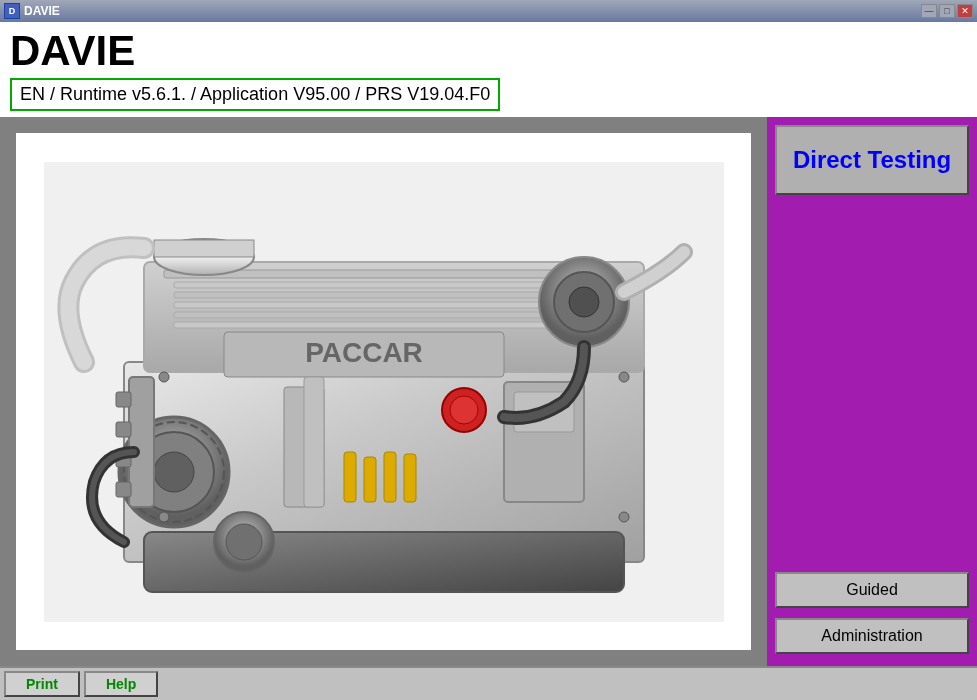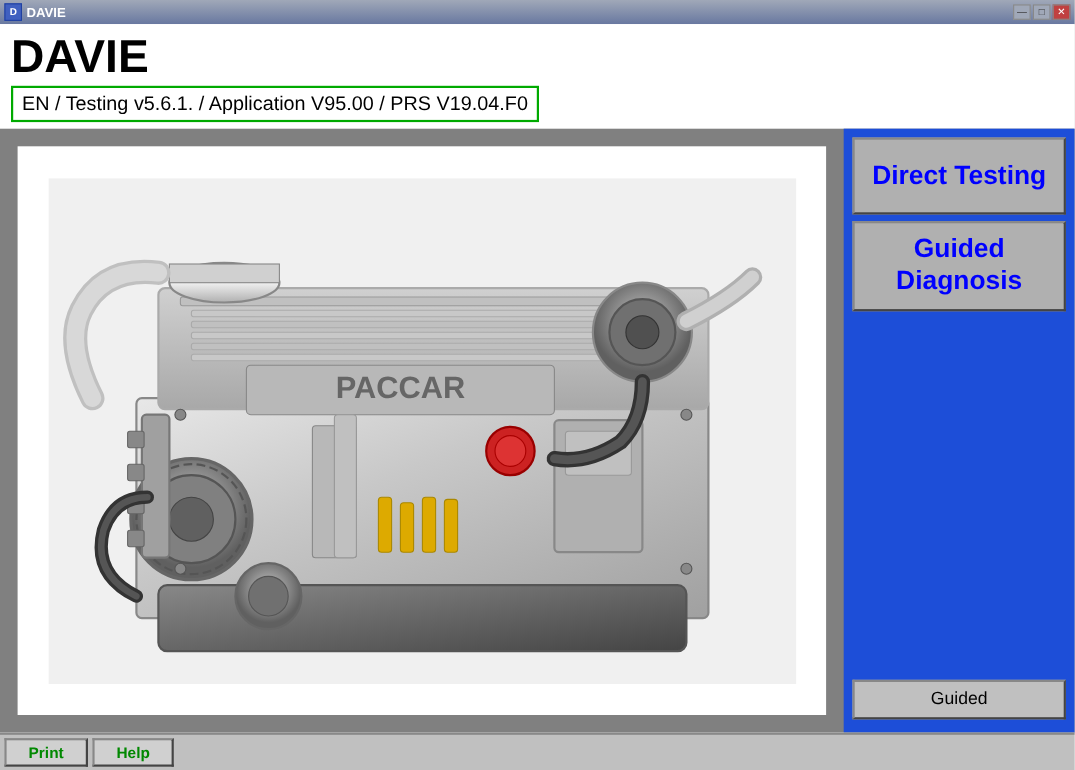--- a/index.html
+++ b/index.html
@@ -108,21 +108,21 @@
       display: flex;
       align-items: center;
       justify-content: center;
       overflow: hidden;
       position: relative;
     }
 
     
     .right-panel {
       width: 210px;
-      background: #1d4ed8;
+      background: #a21caf;
       display: flex;
       flex-direction: column;
       padding: 8px;
       gap: 6px;
     }
 
     .action-btn {
       background: #b0b0b0;
       border: 2px solid #888;
       border-right-color: #444;
@@ -207,21 +207,21 @@
     <div class="title-btn">□</div>
     <div class="title-btn close-btn">✕</div>
   </div>
 </div>
 
 <div class="app-window">
 
   <div class="header">
     <div class="app-title">DAVIE</div>
     <div class="version-bar">
-      <span class="version-text">EN / Testing v5.6.1. / Application V95.00 / PRS V19.04.F0</span>
+      <span class="version-text">EN / Runtime v5.6.1. / Application V95.00 / PRS V19.04.F0</span>
     </div>
   </div>
 
   <div class="main-content">
 
     <div class="engine-area">
       <svg class="engine-visual" viewBox="0 0 680 460" xmlns="http://www.w3.org/2000/svg">
 
         <rect width="680" height="460" fill="#f0f0f0"></rect>
 
@@ -320,30 +320,30 @@
         <rect x="260" y="215" width="20" height="130" rx="3" fill="#c0c0c0" stroke="#999" stroke-width="1"></rect>
       </svg>
     </div>
 
     <div class="right-panel">
 
       <div class="action-btn">
         <span class="action-btn-text">Direct Testing</span>
       </div>
 
-      <div class="action-btn">
-        <span class="action-btn-text">Guided Diagnosis</span>
-      </div>
 
       <div class="spacer"></div>
 
       <div class="small-btn">
         <span class="small-btn-text">Guided</span>
       </div>
 
+      <div class="small-btn">
+        <span class="small-btn-text">Administration</span>
+      </div>
 
     </div>
   </div>
 
   <div class="bottom-toolbar">
     <div class="bottom-btn">
       <span>Print</span>
     </div>
     <div class="bottom-btn">
       <span>Help</span>

